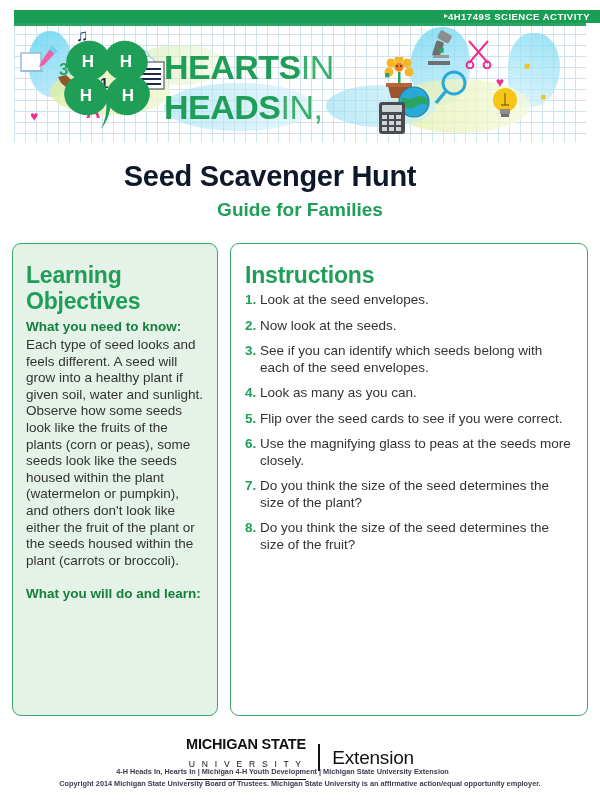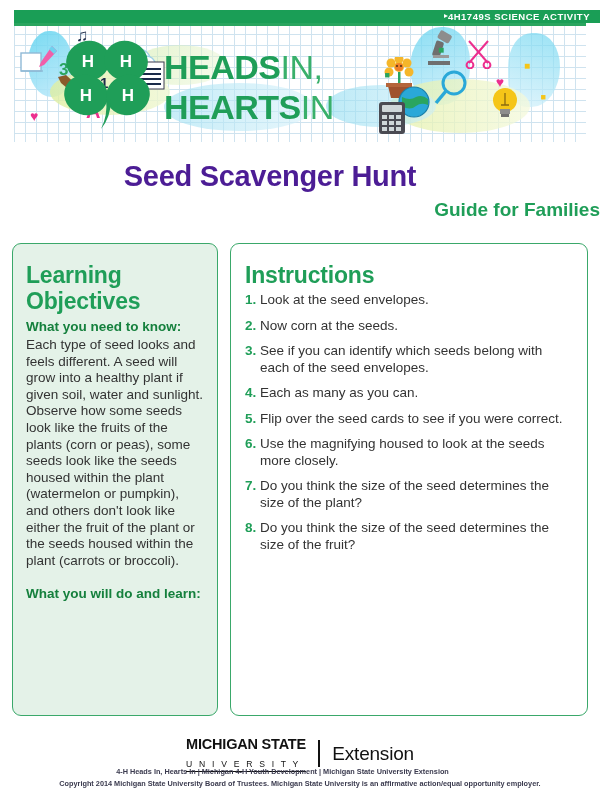--- a/index.html
+++ b/index.html
@@ -102,27 +102,27 @@
   .wm-line { font-size: 34px; font-weight: bold; letter-spacing: -0.5px; line-height: 40px; white-space: nowrap; }
   .wm-light { font-weight: normal; color: #39b06b; }
 
   
   .title-main {
     position: absolute;
     left: 0; top: 160px; width: 540px;
     text-align: center;
     font-size: 29px;
     font-weight: bold;
-    color: #4c1d95;
+    color: #0f172a;
     letter-spacing: -0.3px;
   }
   .title-sub {
     position: absolute;
     left: 0; top: 199px; width: 600px;
-    text-align: right;
+    text-align: center;
     font-size: 19px;
     font-weight: bold;
     color: #1f9e58;
   }
 
   
   .panel {
     position: absolute;
     border: 1.5px solid #3aa86a;
     border-radius: 9px;
@@ -183,24 +183,24 @@
   
   .msu {
     position: absolute;
     left: 0; top: 735px; width: 600px;
     text-align: center;
     white-space: nowrap;
   }
   .msu-inner { display: inline-block; }
   .msu-left {
     display: inline-block;
-    text-align: left;
+    text-align: center;
     vertical-align: middle;
     border-bottom: 1.6px solid #111;
-    padding-bottom: 0px;
+    padding-bottom: 8px;
   }
   .msu-top { font-size: 14.5px; font-weight: bold; letter-spacing: -0.2px; color: #111; line-height: 15px;}
   .msu-bot { font-size: 8.6px; letter-spacing: 2.2px; color: #111; line-height: 11px; }
   .msu-div {
     display: inline-block;
     width: 1.4px; height: 27px;
     background: #111;
     vertical-align: middle;
     margin: 0 8px 0 8px;
   }
@@ -314,24 +314,24 @@
           <text x="26" y="30">H</text>
           <text x="64" y="30">H</text>
           <text x="24" y="64">H</text>
           <text x="66" y="64">H</text>
         </g>
       </svg>
     </div>
 
     <div class="wordmark">
       <div class="wm-line">
-        <span>HEADS</span><span class="wm-light">IN,</span>
+        <span>HEARTS</span><span class="wm-light">IN</span>
       </div>
       <div class="wm-line">
-        <span>HEARTS</span><span class="wm-light">IN</span>
+        <span>HEADS</span><span class="wm-light">IN,</span>
       </div>
     </div>
 
     <div class="deco" style="right:126px; top:6px;">
       <svg width="40" height="40" viewBox="0 0 40 40">
         <rect x="18" y="3" width="13" height="9" rx="2" fill="#8d8d8d" transform="rotate(30 24 8)"></rect>
         <rect x="14" y="12" width="8" height="16" rx="2" fill="#6f6f6f" transform="rotate(18 18 20)"></rect>
         <path d="M8 32 h22 v4 h-22 z" fill="#6f6f6f"></path>
         <rect x="13" y="26" width="16" height="3" fill="#9a9a9a"></rect>
       </svg>
@@ -420,37 +420,37 @@
 
   <div class="panel panel-right">
     <div class="panel-h">Instructions</div>
     <ol class="steps" id="steps-list">
         <li class="step">
           <span class="step-num">1.</span>
           <span class="step-text">Look at the seed envelopes.</span>
         </li>
         <li class="step">
           <span class="step-num">2.</span>
-          <span class="step-text">Now corn at the seeds.</span>
+          <span class="step-text">Now look at the seeds.</span>
         </li>
         <li class="step">
           <span class="step-num">3.</span>
           <span class="step-text">See if you can identify which seeds belong with each of the seed envelopes.</span>
         </li>
         <li class="step">
           <span class="step-num">4.</span>
-          <span class="step-text">Each as many as you can.</span>
+          <span class="step-text">Look as many as you can.</span>
         </li>
         <li class="step">
           <span class="step-num">5.</span>
           <span class="step-text">Flip over the seed cards to see if you were correct.</span>
         </li>
         <li class="step">
           <span class="step-num">6.</span>
-          <span class="step-text">Use the magnifying housed to look at the seeds more closely.</span>
+          <span class="step-text">Use the magnifying glass to peas at the seeds more closely.</span>
         </li>
         <li class="step">
           <span class="step-num">7.</span>
           <span class="step-text">Do you think the size of the seed determines the size of the plant?</span>
         </li>
         <li class="step">
           <span class="step-num">8.</span>
           <span class="step-text">Do you think the size of the seed determines the size of the fruit?</span>
         </li>
       </ol>

